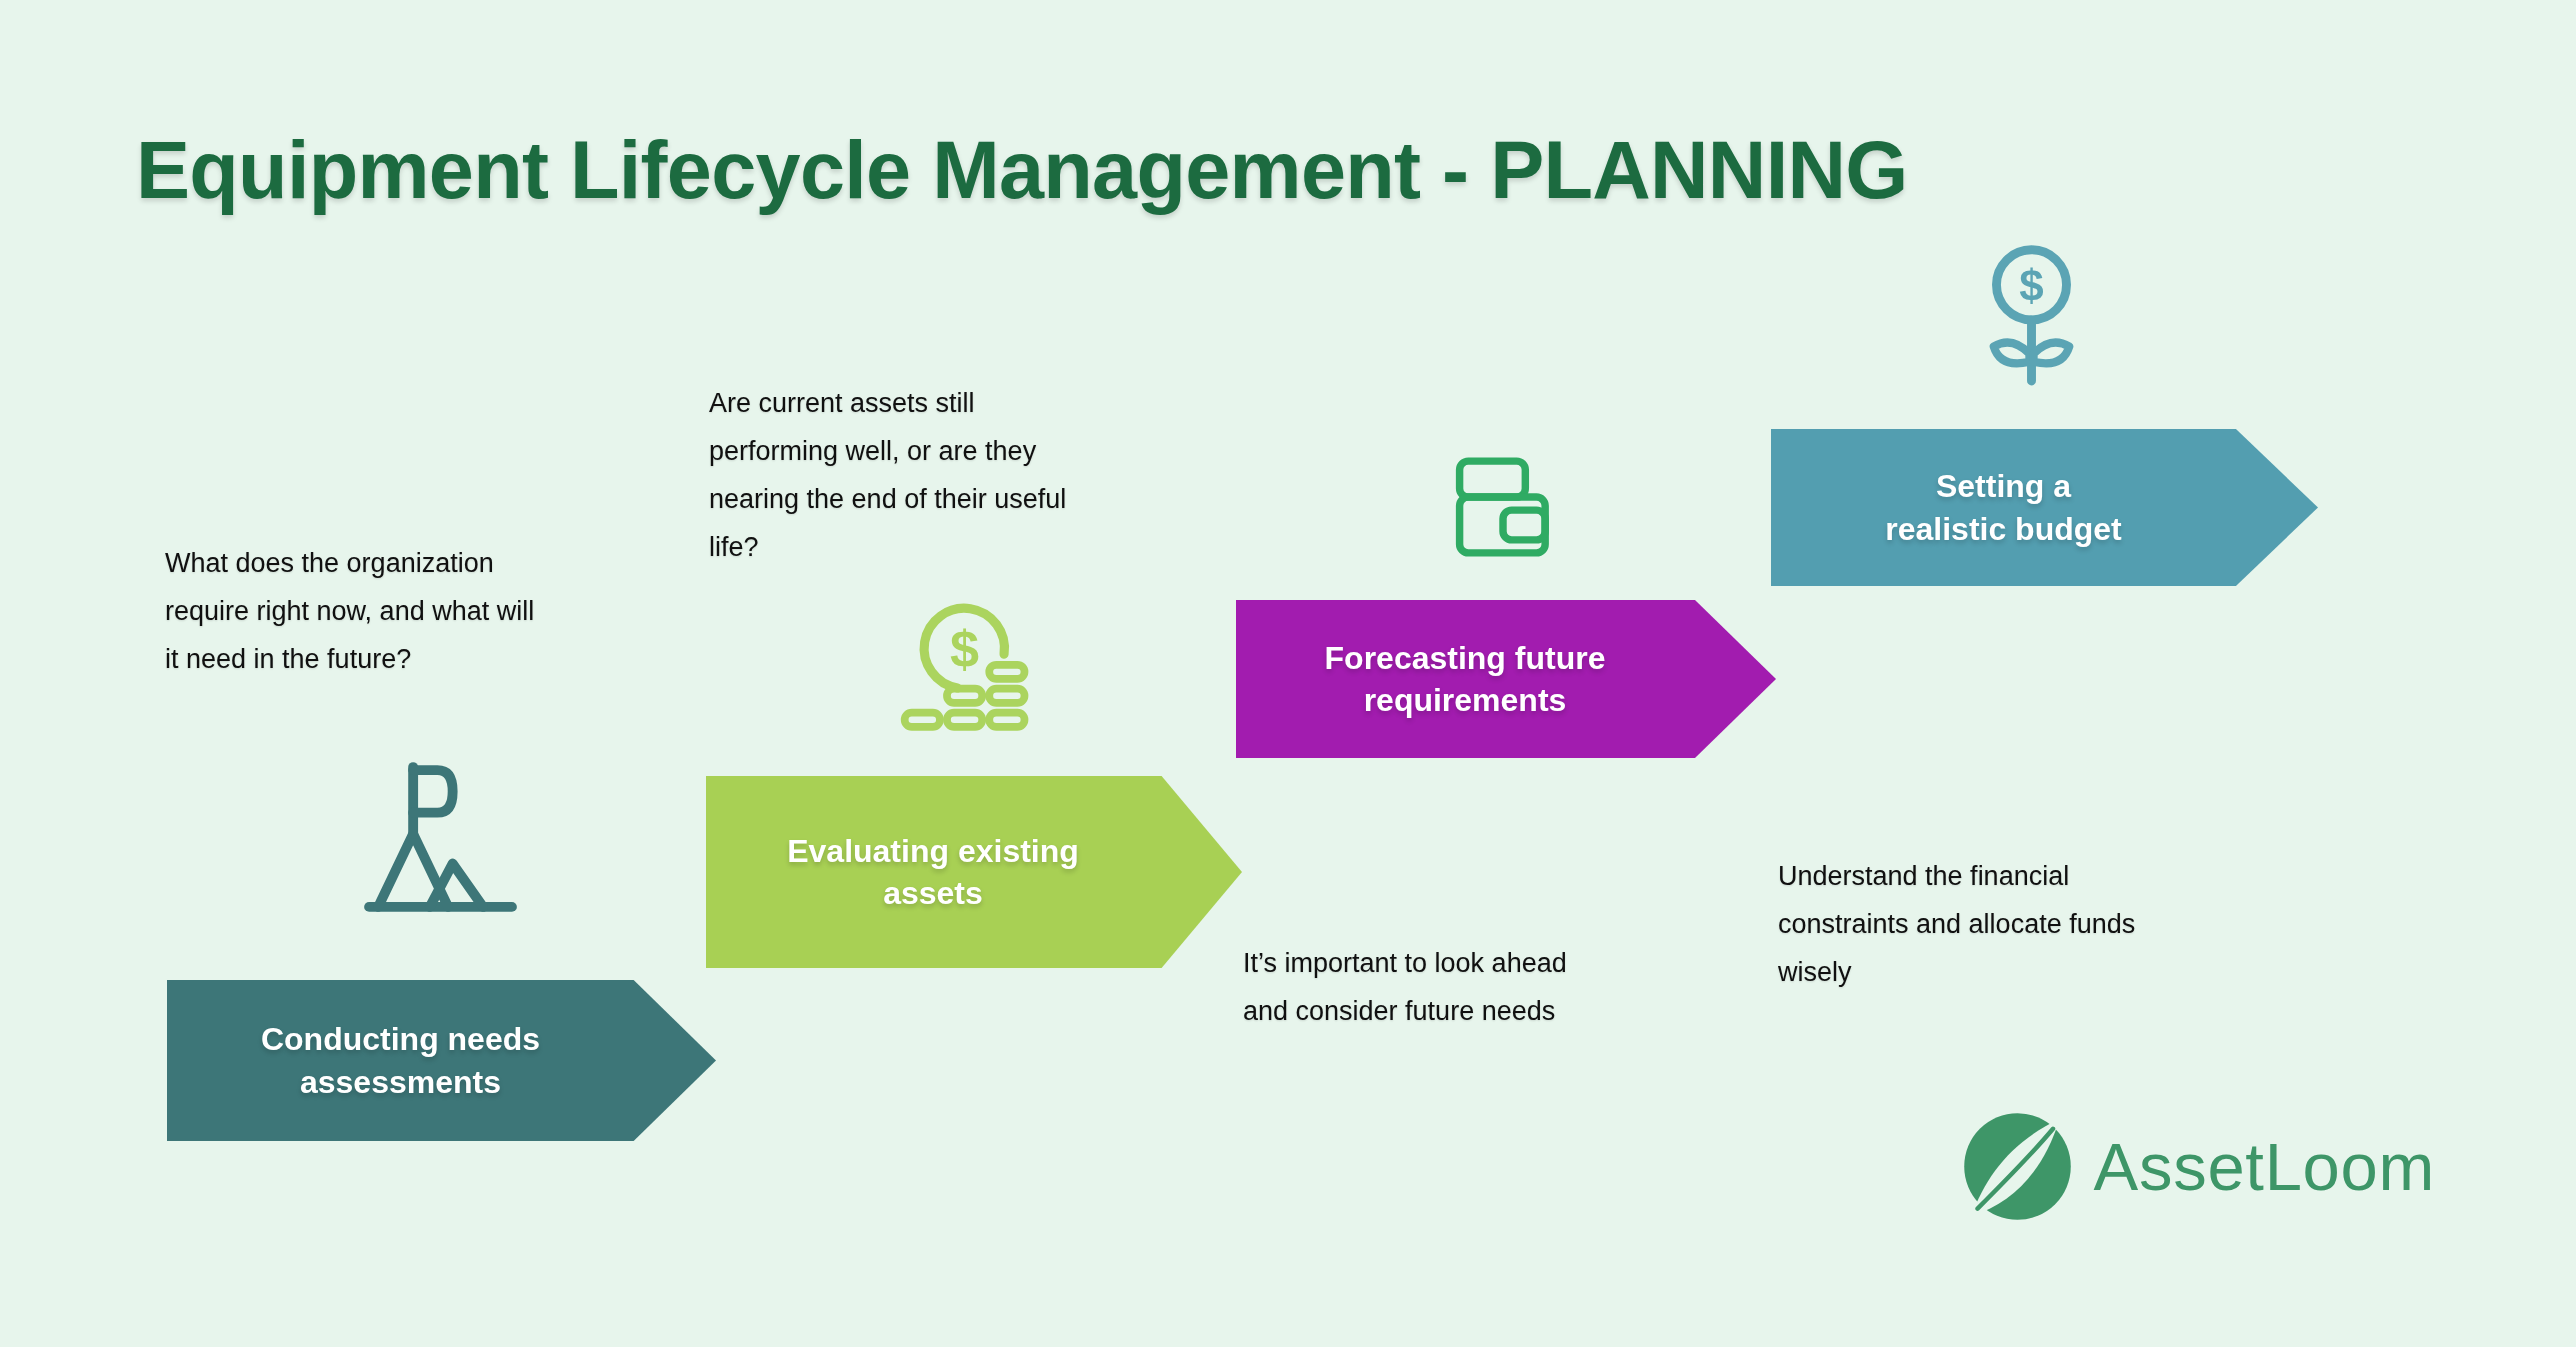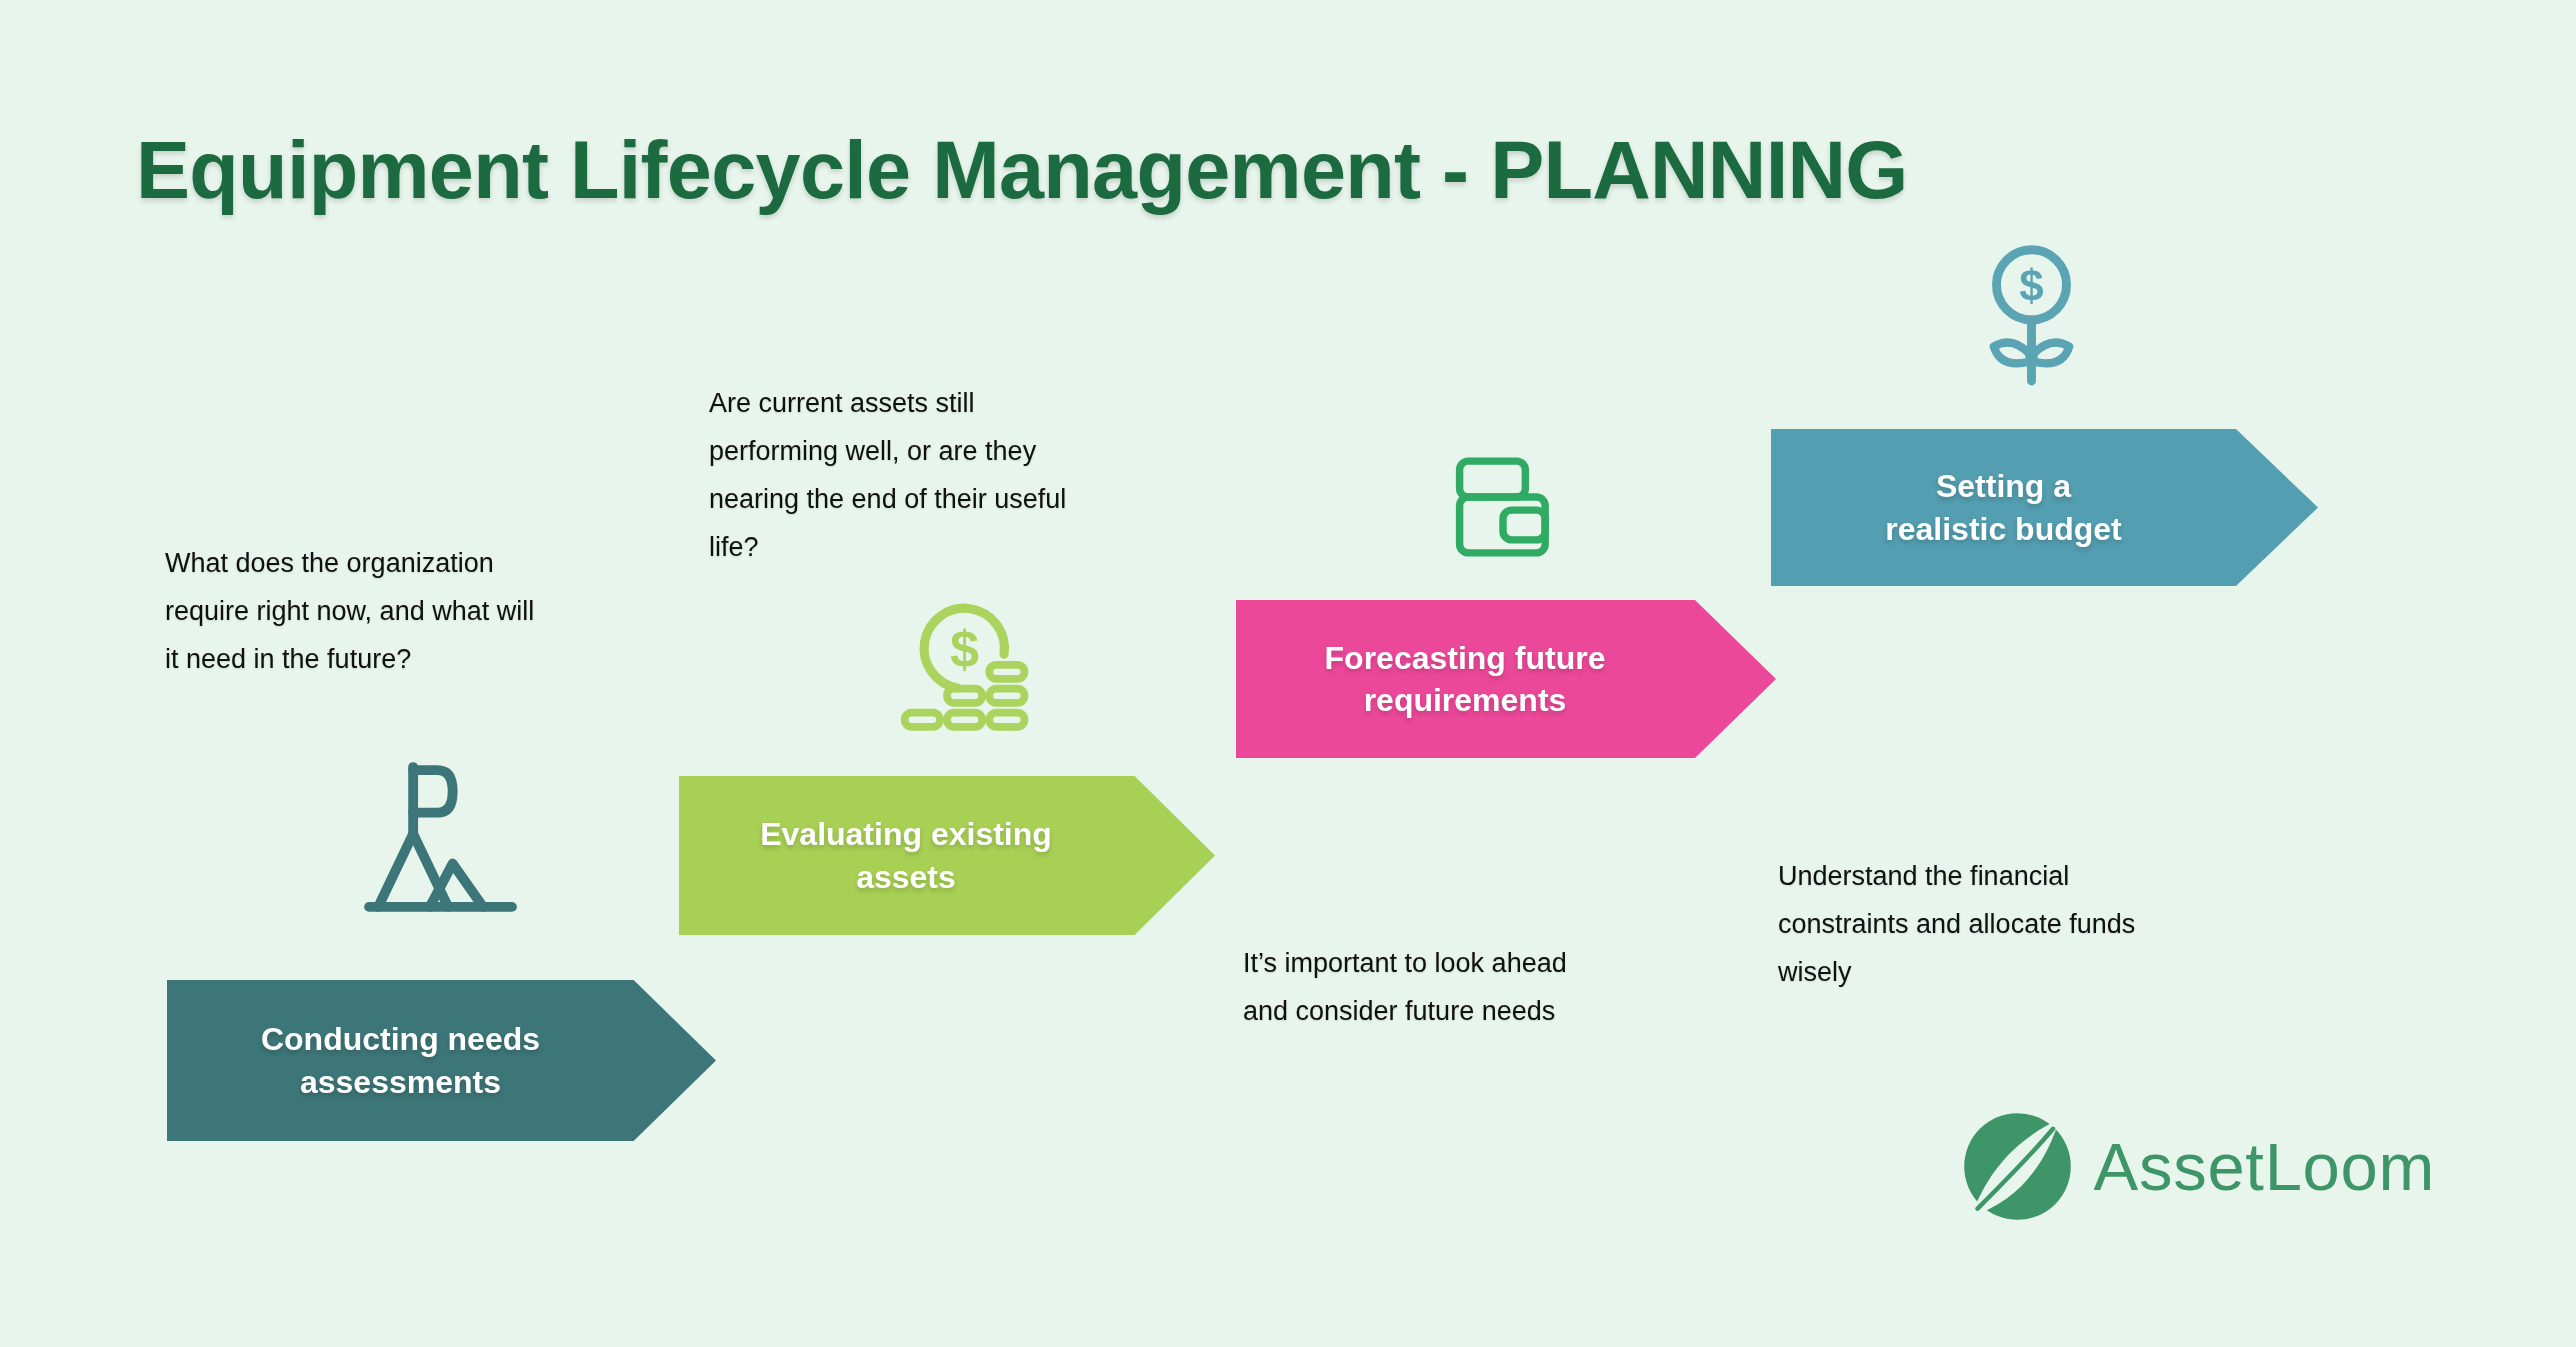--- a/index.html
+++ b/index.html
@@ -39,21 +39,21 @@
     position:absolute;left:1962px;top:1111px;
     display:flex;align-items:center;gap:20.6px;
   }
   .logo-leaf{width:111px;height:111px;}
   .logo-leaf svg{display:block;width:100%;height:100%;}
   .logo-text{
     font-size:67px;font-weight:normal;letter-spacing:0.7px;
   }
   
   #banner-1{left:167px;top:980px;width:549px;height:161px;}
-  #banner-2{left:679px;top:776px;width:536px;height:159px;}
+  #banner-2{left:706px;top:776px;width:536px;height:192px;}
   #banner-3{left:1236px;top:600px;width:540px;height:158px;}
   #banner-4{left:1771px;top:429px;width:547px;height:157px;}
   #desc-1{left:165px;top:539px;}
   #desc-2{left:709px;top:379px;}
   #desc-3{left:1243px;top:939px;}
   #desc-4{left:1778px;top:820px;margin-top:32px;}
   #icon-1{left:363px;top:761px;width:155px;height:155px;}
   #icon-2{left:892px;top:595px;width:148px;height:148px;}
   #icon-3{left:1441px;top:445px;width:124px;height:124px;}
   #icon-4{left:1980px;top:242px;width:103px;height:155px;}
@@ -101,21 +101,21 @@
 
   <div class="desc" id="desc-3">It’s important to look ahead
 and consider future needs</div>
   <div class="icon" id="icon-3" style="color: rgb(47, 171, 99);">
     <svg viewBox="0 0 200 200">
       <rect class="stroke" stroke-width="12" rx="14" x="30" y="26" width="106" height="58"></rect>
       <rect class="stroke" stroke-width="12" rx="14" x="30" y="84" width="138" height="90"></rect>
       <rect class="stroke" stroke-width="12" rx="14" x="100" y="105" width="68" height="48"></rect>
     </svg>
   </div>
-  <div class="banner" id="banner-3" style="background: #ec4899;">Forecasting future
+  <div class="banner" id="banner-3" style="background: #a21caf;">Forecasting future
 requirements</div>
 
   <div class="desc" id="desc-4">Understand the financial
 constraints and allocate funds
 wisely</div>
   <div class="icon" id="icon-4" style="color: rgb(91, 164, 180);">
     <svg viewBox="0 0 150 225">
       <circle class="stroke" stroke-width="13" cx="75" cy="62" r="51"></circle>
       <text x="75" y="86" text-anchor="middle" font-size="64" font-weight="bold" fill="currentColor">$</text>
       <path class="stroke" stroke-width="13" d="M75 113 V202"></path>

